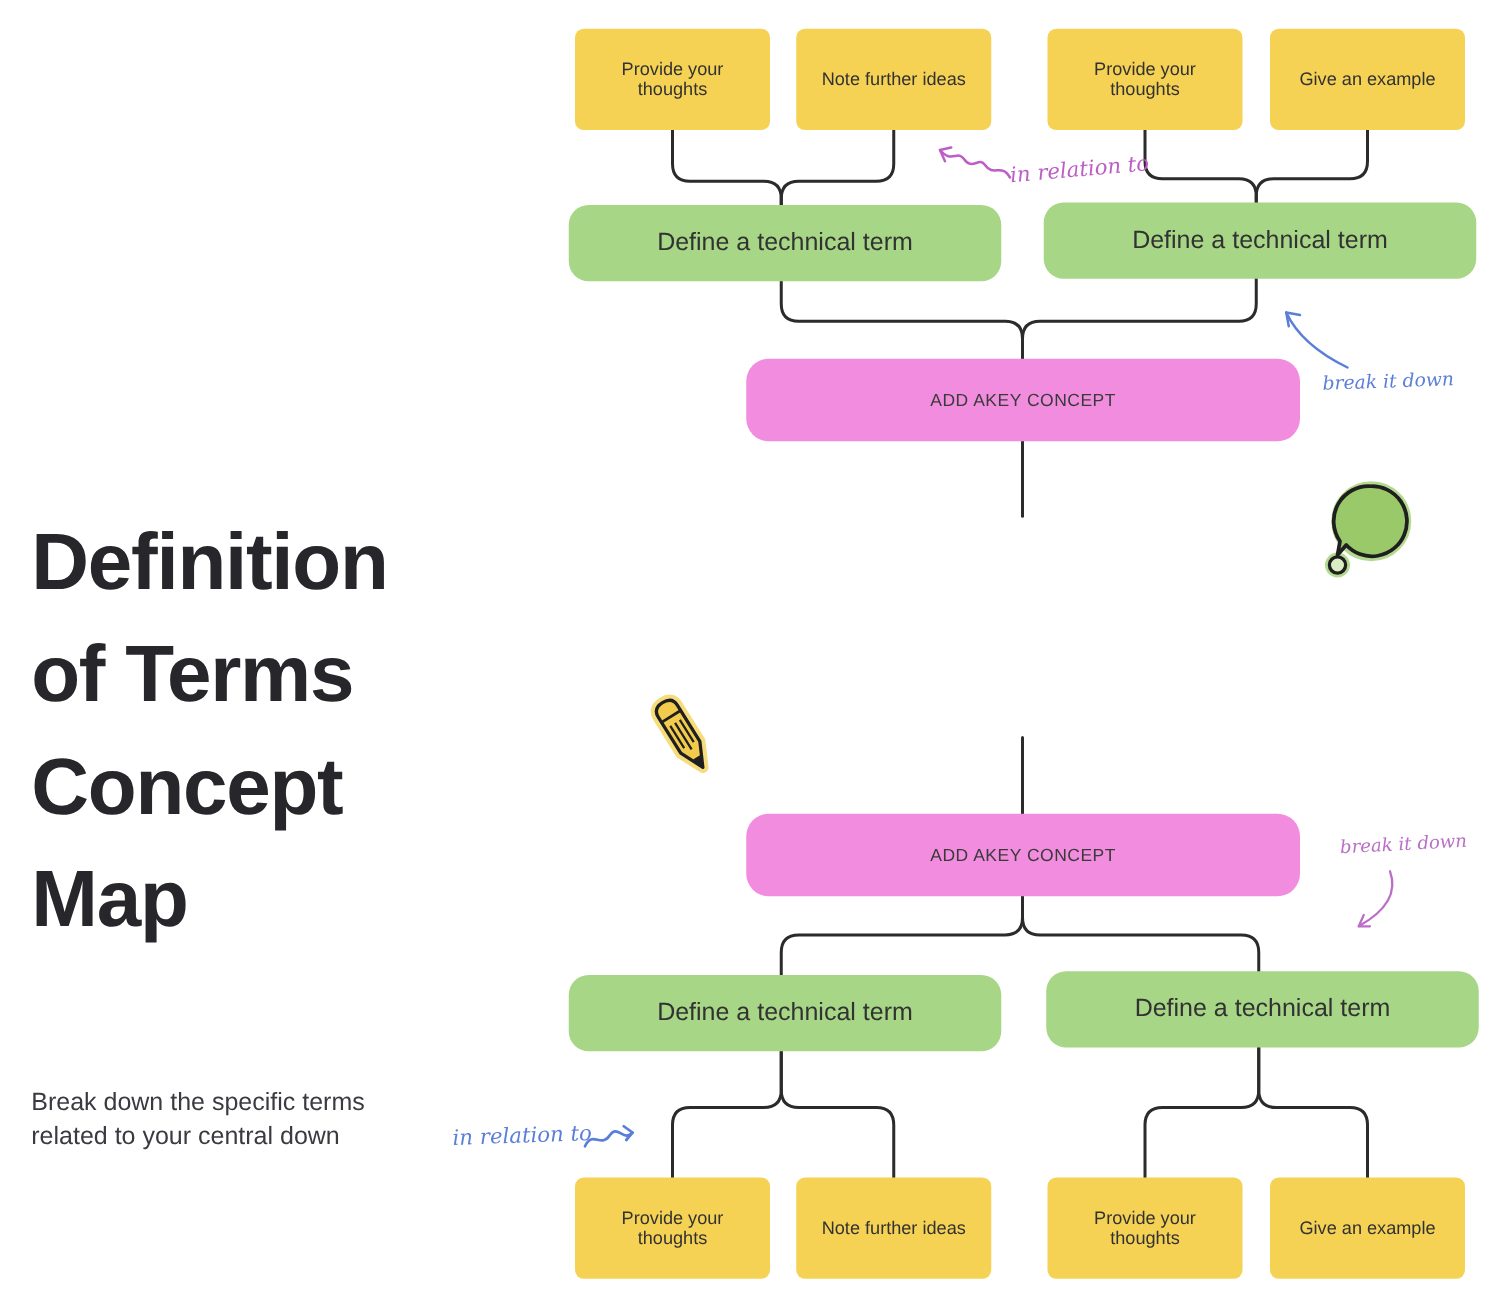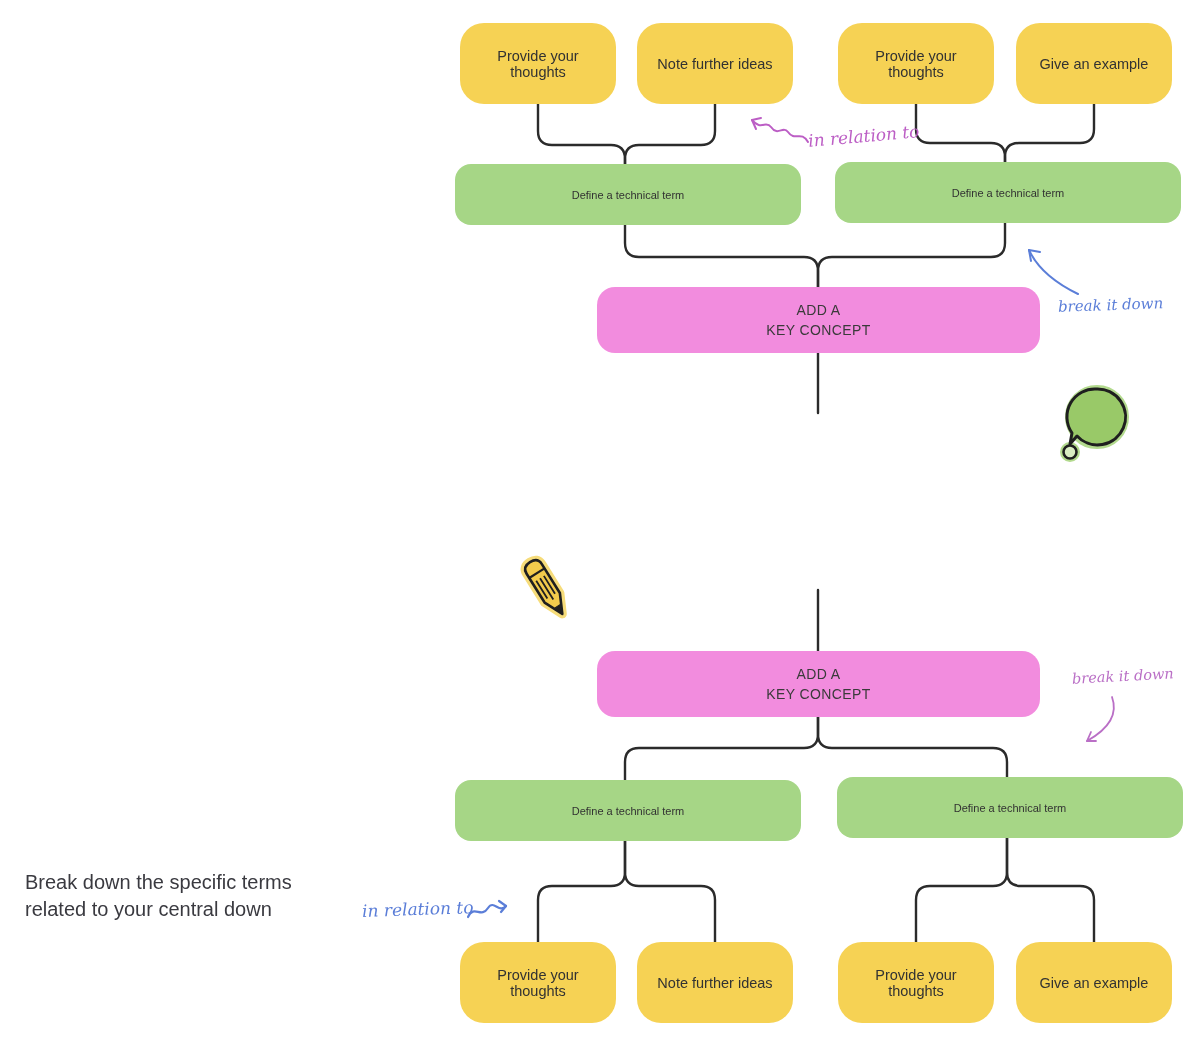--- a/index.html
+++ b/index.html
@@ -11,24 +11,24 @@
   html,body{background:#fff;}
   body{font-family:"Liberation Sans", sans-serif;}
   .canvas{position:relative;width:1200px;height:1045px;background:#ffffff;overflow:hidden;}
 
   svg.layer{position:absolute;left:0;top:0;}
   #connector-layer{z-index:1;}
   #icon-layer{z-index:4;}
 
   .node{position:absolute;display:flex;align-items:center;justify-content:center;
         text-align:center;color:var(--c-boxtext);z-index:2;}
-  .leaf{width:156px;height:81px;border-radius:24px;background:var(--c-yellow);font-size:14.5px;padding:0 12px;}
-  .term{width:346px;height:61px;border-radius:16px;background:var(--c-green);font-size:11px;}
+  .leaf{width:156px;height:81px;border-radius:7px;background:var(--c-yellow);font-size:14.5px;padding:0 12px;}
+  .term{width:346px;height:61px;border-radius:16px;background:var(--c-green);font-size:20px;}
   .keyc{width:443px;height:66px;border-radius:18px;background:var(--c-pink);font-size:14px;
-        letter-spacing:.4px;line-height:1.45;color:#3A3A3A;flex-direction:column;}
+        letter-spacing:.4px;line-height:1.45;color:#3A3A3A;}
   .main{left:455px;top:413px;width:723px;height:177px;border-radius:24px;background:var(--c-blue);
         font-size:19.5px;font-weight:bold;letter-spacing:.3px;color:#1D1D29;}
 
   
   #leaf-t1{left:460px;top:23px;}  #leaf-t2{left:637px;top:23px;}
   #leaf-t3{left:838px;top:23px;}  #leaf-t4{left:1016px;top:23px;}
   #term-1{left:455px;top:164px;}  #term-2{left:835px;top:162px;}
   #keyc-top{left:597px;top:287px;} #keyc-bottom{left:597px;top:651px;}
   #term-3{left:455px;top:780px;}  #term-4{left:837px;top:777px;}
   #leaf-b1{left:460px;top:942px;} #leaf-b2{left:637px;top:942px;}
@@ -90,20 +90,26 @@
       <path d="M1112,697 Q1121,722 1087,741"></path>
       <path d="M1087,741 L1096,741 M1087,741 L1091,732"></path>
     </g>
 
     <g stroke="#5B7ED8" stroke-width="2.2" fill="none" stroke-linecap="round">
       <path d="M468,917 C474,904 481,919 488,908 C494,899 499,914 506,906"></path>
       <path d="M506,906 L499,901 M506,906 L501,912"></path>
     </g>
   </svg>
 
+  <div class="page-title">
+    <div>Definition</div>
+    <div>of Terms</div>
+    <div>Concept</div>
+    <div>Map</div>
+  </div>
   <div class="page-subtitle">
     <div>Break down the specific terms</div>
     <div>related to your central down</div>
   </div>
 
   <div id="leaf-t1" class="node leaf">
     <span>Provide your thoughts</span>
   </div>
   <div id="leaf-t2" class="node leaf">
     <span>Note further ideas</span>

